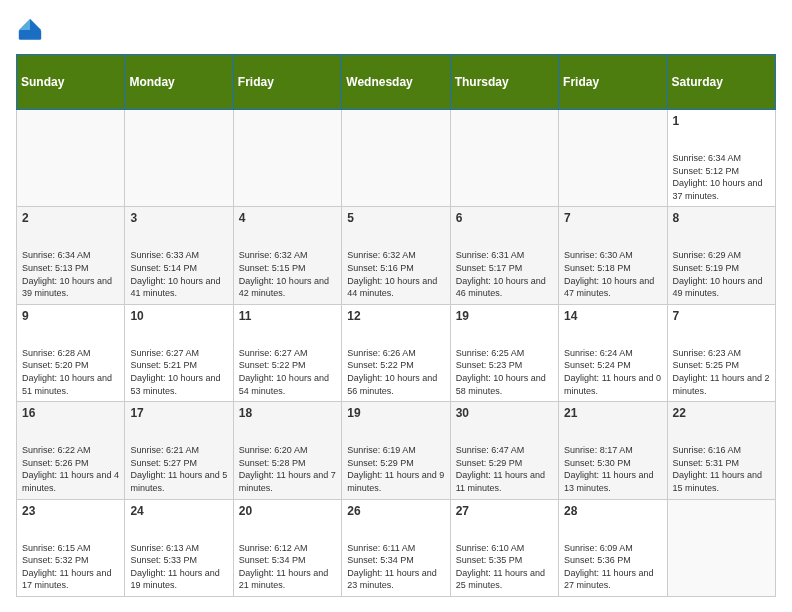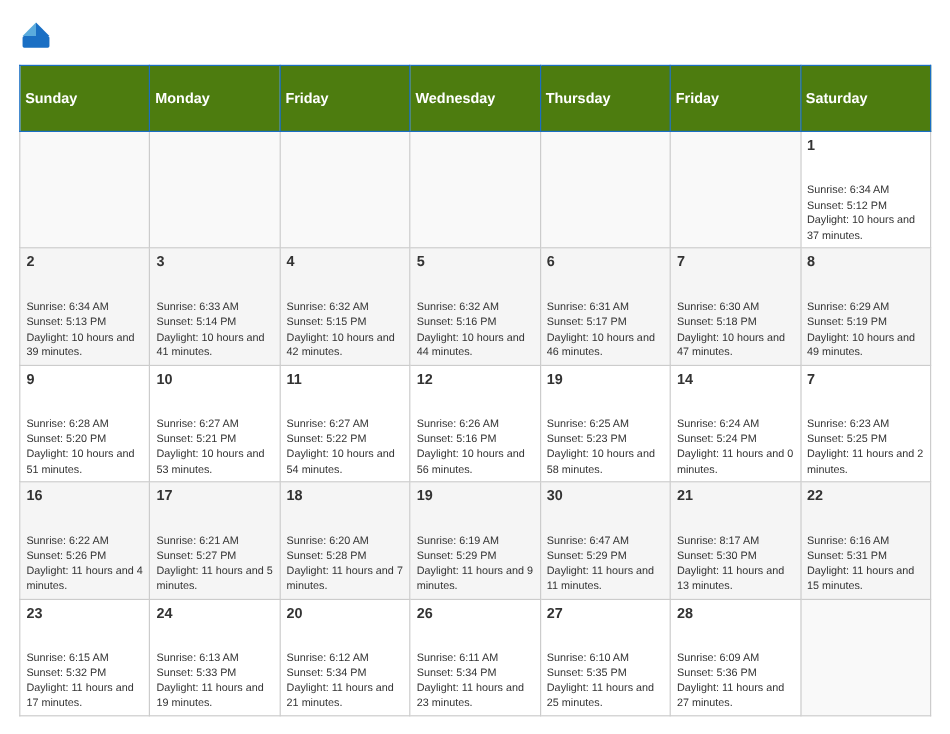--- a/index.html
+++ b/index.html
@@ -200,21 +200,21 @@
         </td>
         <td>
           <span class="day-number">11</span>
           <div class="day-info">Sunrise: 6:27 AM
 Sunset: 5:22 PM
 Daylight: 10 hours and 54 minutes.</div>
         </td>
         <td>
           <span class="day-number">12</span>
           <div class="day-info">Sunrise: 6:26 AM
-Sunset: 5:16 PM
+Sunset: 5:22 PM
 Daylight: 10 hours and 56 minutes.</div>
         </td>
         <td>
           <span class="day-number">19</span>
           <div class="day-info">Sunrise: 6:25 AM
 Sunset: 5:23 PM
 Daylight: 10 hours and 58 minutes.</div>
         </td>
         <td>
           <span class="day-number">14</span>

